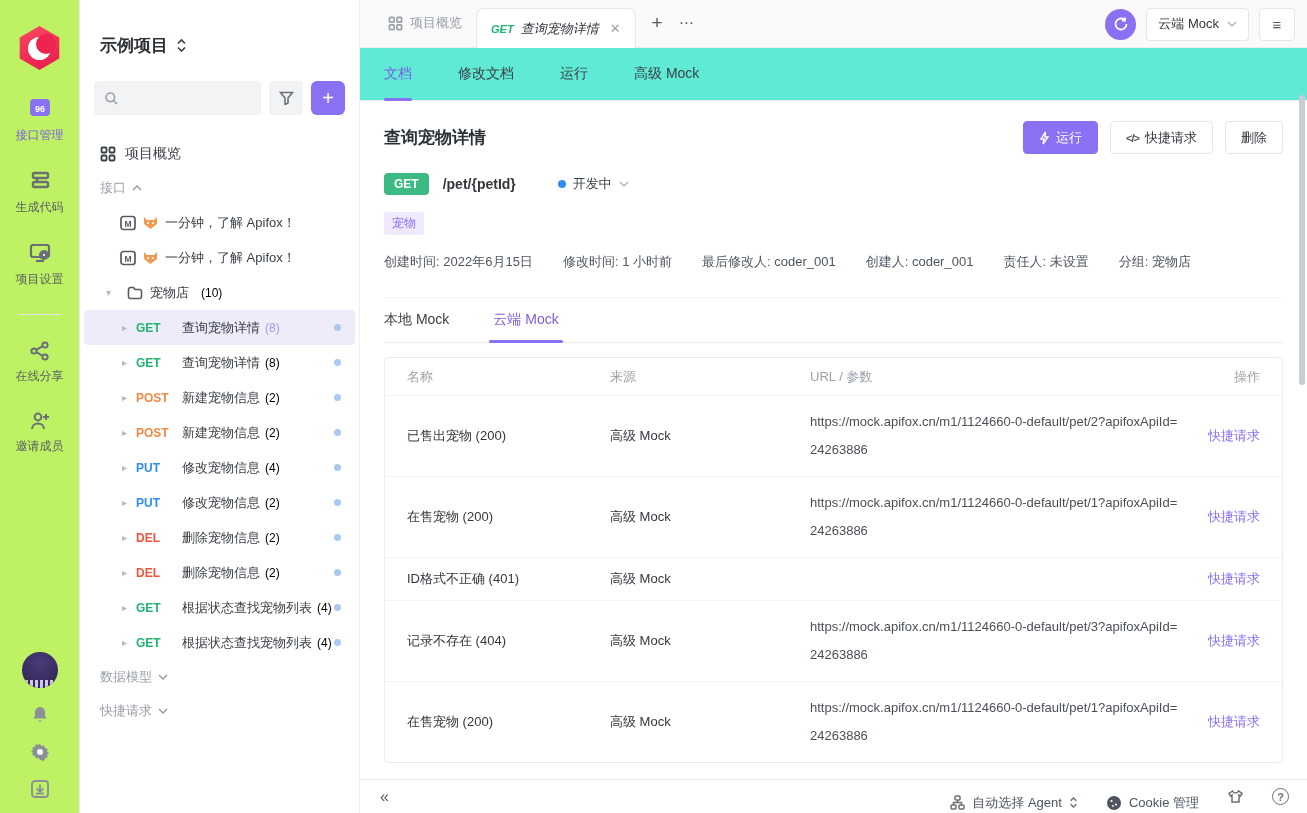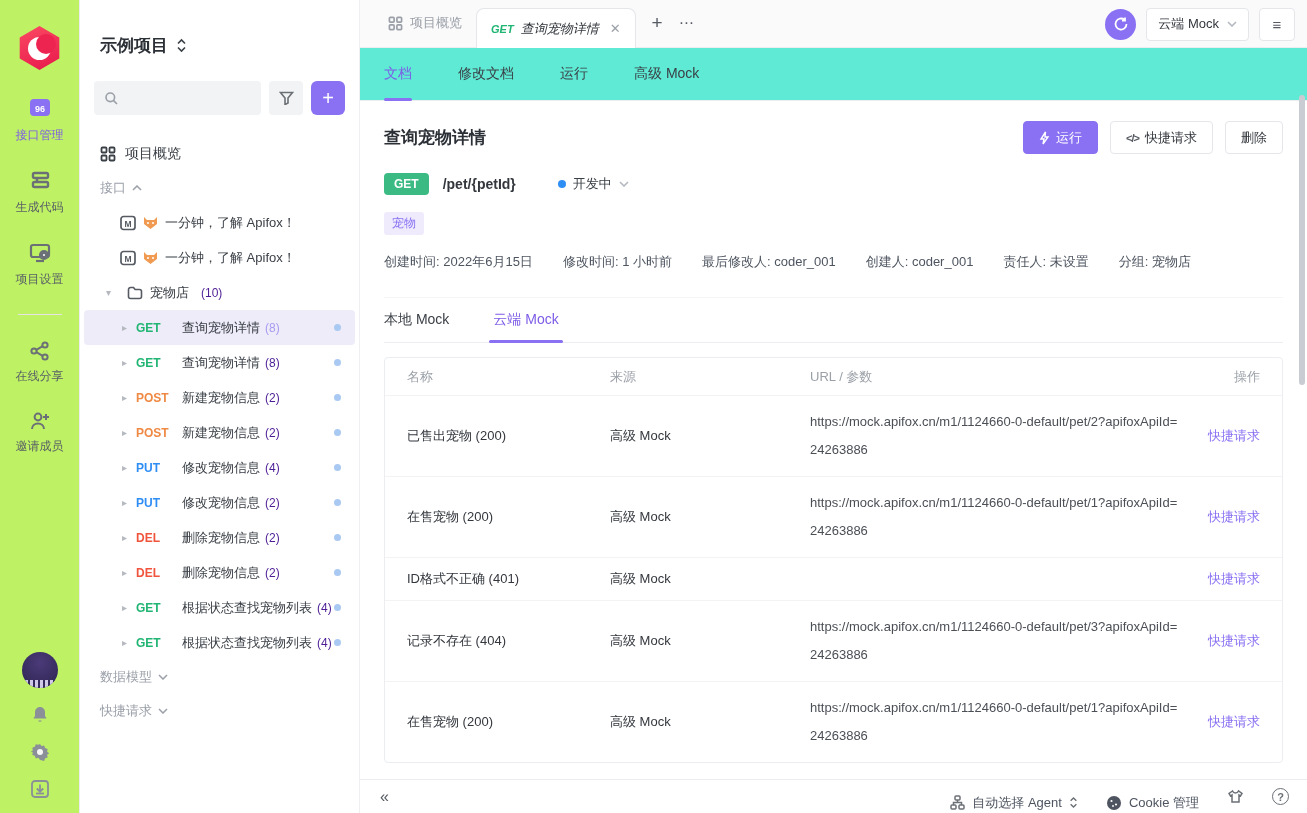--- a/index.html
+++ b/index.html
@@ -34,21 +34,21 @@
   .sec-head { display:flex; align-items:center; gap:6px; padding:0 20px; height:34px; color:#9a9fa8; font-size:13px; cursor:pointer; }
   .tree { font-size:13px; }
   .trow { display:flex; align-items:center; height:35px; padding:0 14px 0 38px; position:relative; cursor:pointer; margin:0 4px; border-radius:4px; }
   .trow.doc { padding-left:36px; gap:7px; }
   .trow.folder { padding-left:22px; gap:7px; color:#3b4047; }
   .trow.sel { background:#efecfa; }
   .caret { color:#b4b8bf; font-size:10px; width:14px; flex-shrink:0; }
   .met { width:46px; font-weight:700; font-size:12px; flex-shrink:0; }
   .m-GET { color:#21b573; } .m-POST { color:#ef8943; } .m-PUT { color:#2f8ef4; } .m-DEL { color:#f0543c; }
   .tname { color:#3b4047; white-space:nowrap; overflow:hidden; }
-  .tcount { color:#4c1d95; margin-left:5px; font-size:12px; }
+  .tcount { color:#000000; margin-left:5px; font-size:12px; }
   .trow.sel .tcount { color:#a89af0; }
   .dot { width:7px; height:7px; border-radius:50%; background:#a9c9f2; margin-left:auto; flex-shrink:0; }
 
   
   .main { flex:1; display:flex; flex-direction:column; position:relative; min-width:0; }
   .tabbar { height:48px; background:#fafafb; border-bottom:1px solid #ebedf0; display:flex; align-items:flex-end; padding-left:14px; position:relative; flex-shrink:0; }
   .tab-overview { display:flex; align-items:center; gap:7px; color:#9ba0a8; font-size:13px; height:48px; padding:0 14px; cursor:pointer; }
   .doc-tab { height:40px; background:#fff; border:1px solid #e4e6ea; border-bottom:none; border-radius:8px 8px 0 0; display:flex; align-items:center; gap:7px; padding:0 14px; margin-bottom:-1px; cursor:pointer; }
   .doc-tab .m { color:#21b573; font-style:italic; font-weight:700; font-size:11px; }
   .doc-tab .t { font-style:italic; color:#33373d; font-size:13px; }

